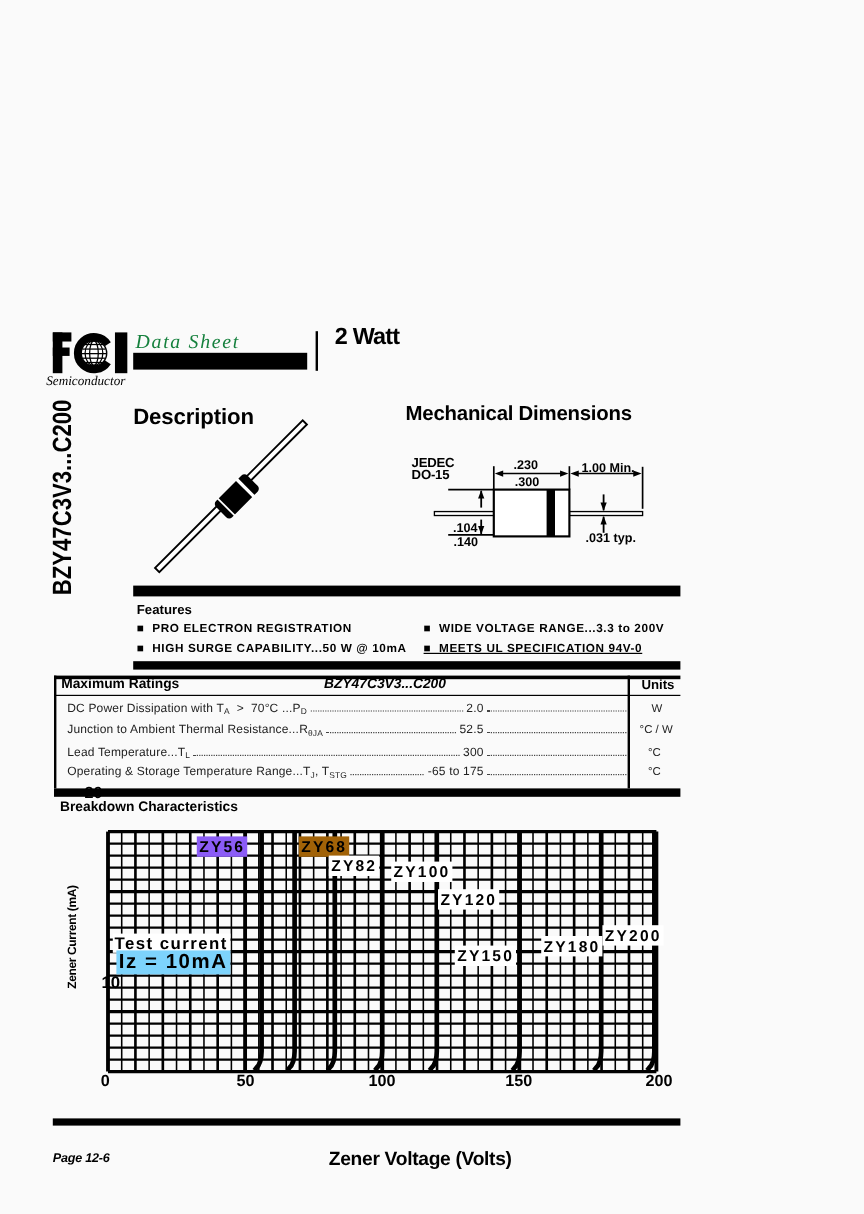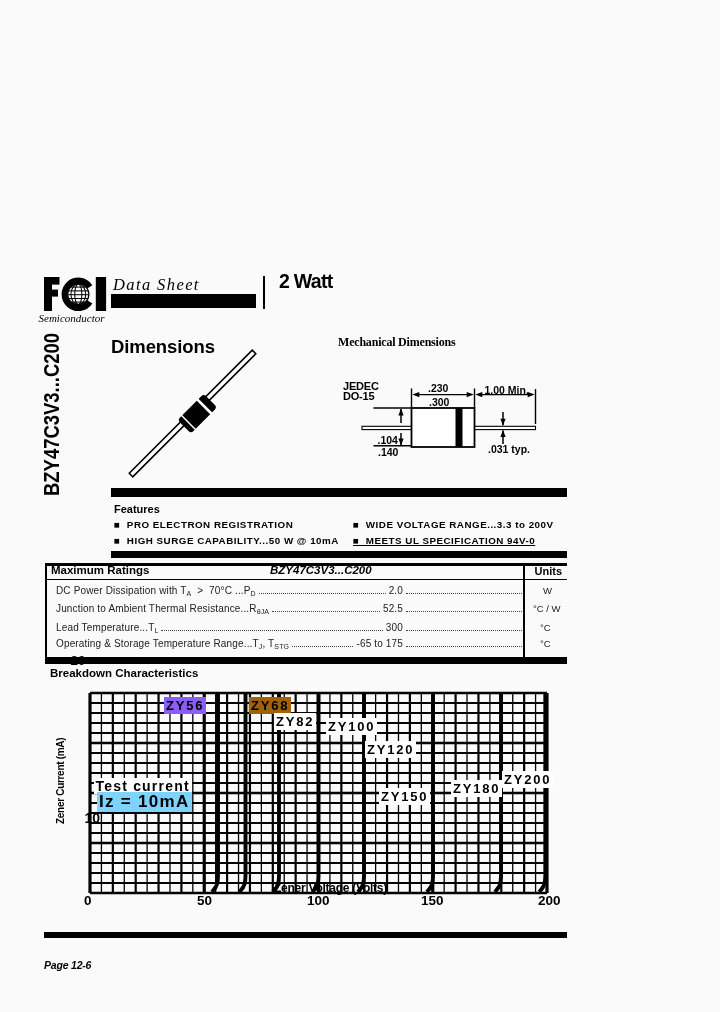--- a/index.html
+++ b/index.html
@@ -148,36 +148,36 @@
 <path d="M318.5,694.0 L318.5,876.0 Q318.5,886.0 314.0,890.0 L312.5,892.0" fill="none" stroke="#000" stroke-width="3.9"></path>
 <path d="M364.0,694.0 L364.0,876.0 Q364.0,886.0 359.5,890.0 L358.0,892.0" fill="none" stroke="#000" stroke-width="3.9"></path>
 <path d="M433.0,694.0 L433.0,876.0 Q433.0,886.0 428.5,890.0 L427.0,892.0" fill="none" stroke="#000" stroke-width="3.9"></path>
 <path d="M501.0,694.0 L501.0,876.0 Q501.0,886.0 496.5,890.0 L495.0,892.0" fill="none" stroke="#000" stroke-width="3.9"></path>
 <path d="M545.3,694.0 L545.3,876.0 Q545.3,886.0 540.8,890.0 L539.3,892.0" fill="none" stroke="#000" stroke-width="3.9"></path>
       </g>
 </svg>
 
 <div class="abs" style="left:38.5px;top:311.5px;font-family:'Liberation Serif',serif;font-style:italic;font-size:11px;color:#000;">Semiconductor</div>
 
-<div class="abs" style="left:113px;top:274.5px;font-family:'Liberation Serif',serif;font-style:italic;font-size:16.5px;letter-spacing:1.4px;color:#000000;">Data Sheet</div>
+<div class="abs" style="left:113px;top:274.5px;font-family:'Liberation Serif',serif;font-style:italic;font-size:16.5px;letter-spacing:1.4px;color:#15803d;">Data Sheet</div>
 
 <div class="bar" style="left:111px;top:294px;width:145px;height:13.5px;"></div>
 
 <div class="bar" style="left:263px;top:276px;width:1.6px;height:33px;"></div>
 
 <div class="abs b" style="left:279px;top:269.5px;font-size:19.5px;letter-spacing:-0.7px;">2 Watt</div>
 
 
 <svg class="abs" style="left:0;top:0" width="120" height="520" viewBox="0 0 120 520">
 <text x="-496" y="59" transform="rotate(-90)" font-family="Liberation Sans, sans-serif" font-weight="bold" font-size="22" textLength="163" lengthAdjust="spacingAndGlyphs">BZY47C3V3...C200</text>
 </svg>
 
-<div class="abs b" style="left:111px;top:335.7px;font-size:18.5px;letter-spacing:-0.1px;">Dimensions</div>
-
-<div class="abs b" style="left:338px;top:335.2px;font-size:12px;letter-spacing:-0.2px;white-space:nowrap;font-family:Liberation Serif, serif;">Mechanical Dimensions</div>
+<div class="abs b" style="left:111px;top:335.7px;font-size:18.5px;letter-spacing:-0.1px;">Description</div>
+
+<div class="abs b" style="left:338px;top:335.2px;font-size:17px;letter-spacing:-0.2px;white-space:nowrap;">Mechanical Dimensions</div>
 
 <div class="abs b" style="left:343px;top:380.9px;font-size:11px;line-height:10.6px;letter-spacing:-0.2px;">JEDEC<br>DO-15</div>
 
 <div class="abs b" style="left:428px;top:381.5px;font-size:10.5px;">.230</div>
 
 <div class="abs b" style="left:429px;top:396px;font-size:10.5px;">.300</div>
 
 <div class="abs b" style="left:484.5px;top:383.5px;font-size:10.5px;">1.00 Min.</div>
 
 <div class="abs b" style="left:377.5px;top:434px;font-size:10.5px;">.104</div>
@@ -274,19 +274,19 @@
 
 <div class="abs b" style="left:93.5px;top:778px;font-size:14px;letter-spacing:1.2px;background:#fff;padding:0 2px;">Test current</div>
 <div class="abs b" style="left:97px;top:791.5px;font-size:17px;letter-spacing:1.3px;background:#7dd3fc;padding:0 2px;">Iz = 10mA</div>
 
 <div class="abs b" style="left:84px;top:893px;font-size:13.5px;">0</div>
 <div class="abs b" style="left:197px;top:893px;font-size:13.5px;">50</div>
 <div class="abs b" style="left:307px;top:893px;font-size:13.5px;">100</div>
 <div class="abs b" style="left:421px;top:893px;font-size:13.5px;">150</div>
 <div class="abs b" style="left:538px;top:893px;font-size:13.5px;">200</div>
 
-<div class="abs b" style="left:274px;top:881px;font-size:12px;letter-spacing:-0.25px;">Zener Voltage (Volts)</div>
+<div class="abs b" style="left:274px;top:958px;font-size:16px;letter-spacing:-0.25px;">Zener Voltage (Volts)</div>
 
 <div class="bar" style="left:44px;top:931.8px;width:523px;height:6.4px;"></div>
 
 <div class="abs b" style="left:44px;top:958.5px;font-size:10.5px;font-style:italic;letter-spacing:-0.2px;">Page 12-6</div>
 
 </div>
 
 </body></html>

